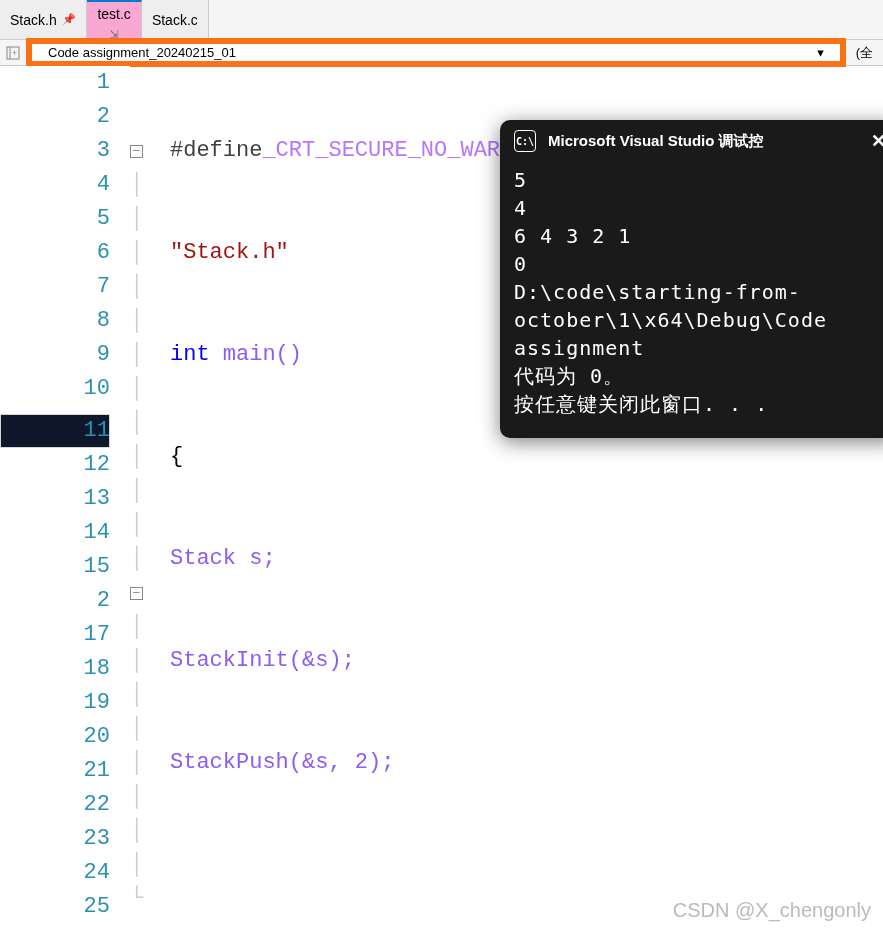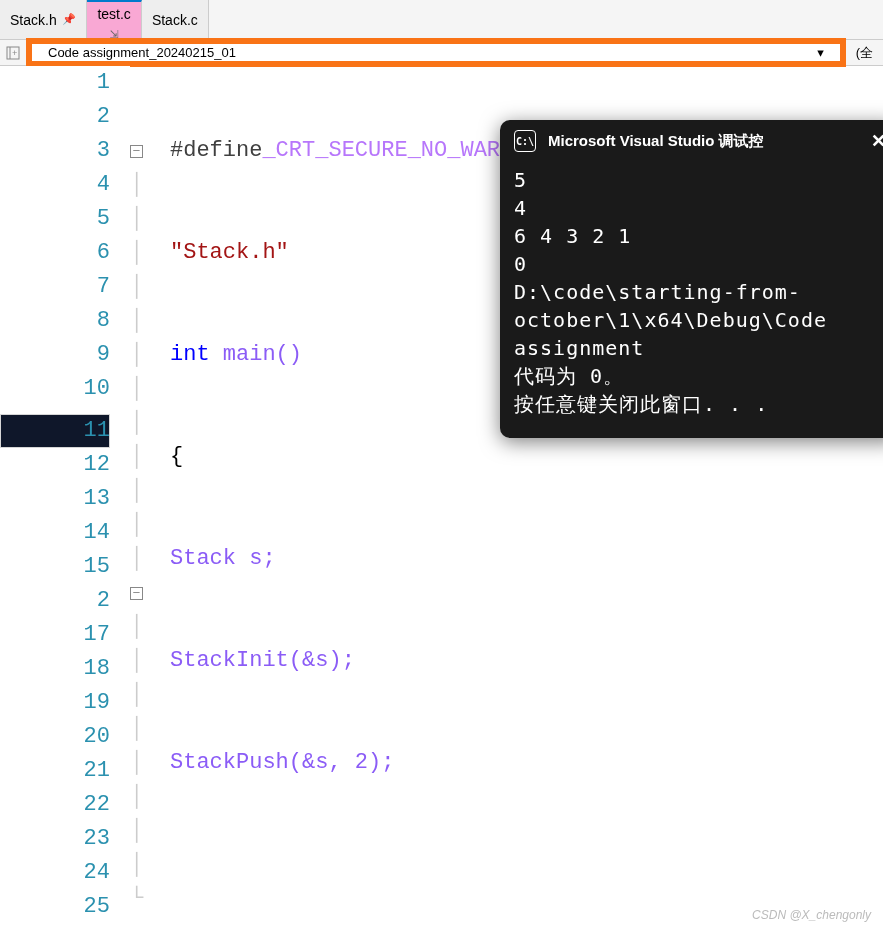--- a/index.html
+++ b/index.html
@@ -156,22 +156,21 @@
   white-space: pre-wrap;
   line-height: 28px;
   letter-spacing: 1px;
 }
 .watermark {
   position: absolute;
   bottom: 8px;
   right: 12px;
   color: #bbb;
   font-family: 'Segoe UI', sans-serif;
-  font-size: 12px;
-  font-style: italic;
+  font-size: 20px;
 }
 </style>
 </head>
 <body>
 
 <div class="tab-bar">
   <div class="tab">
     <span>Stack.h</span>
     <span class="pin-icon">📌</span>
   </div>

